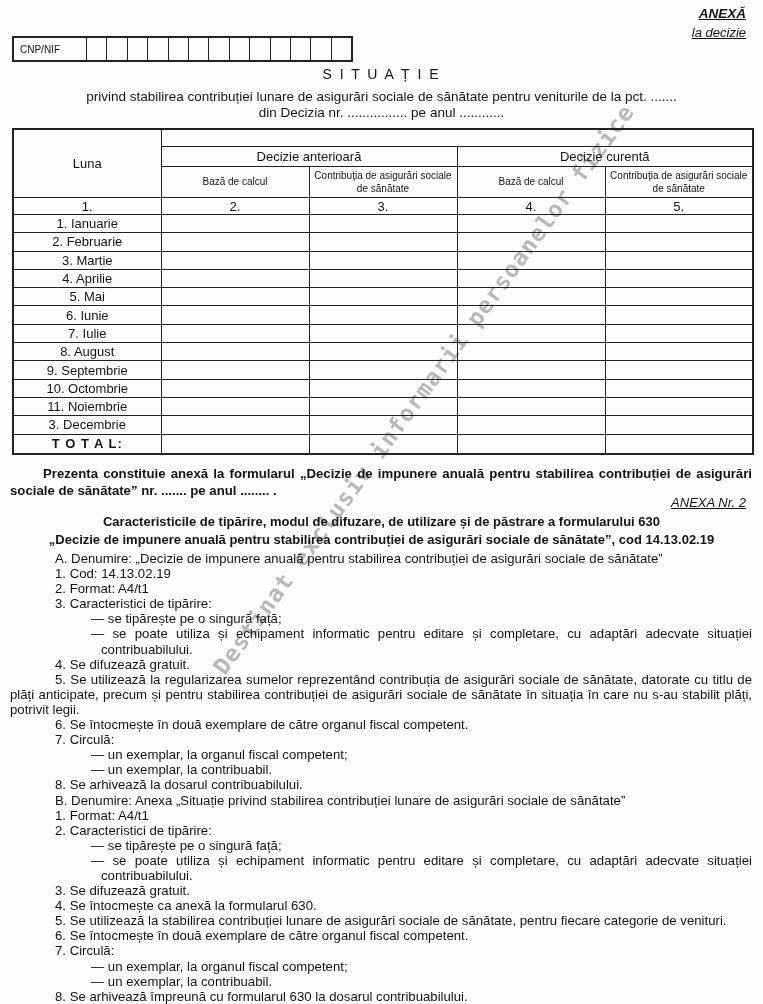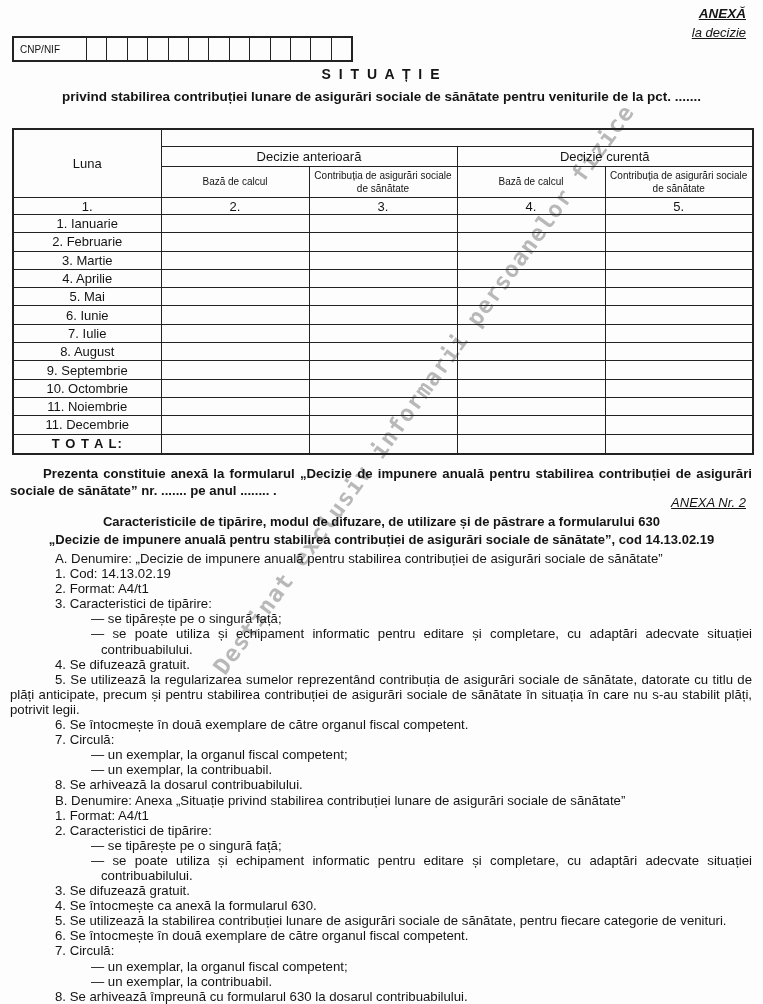--- a/index.html
+++ b/index.html
@@ -21,21 +21,21 @@
   
   .hdr-right { position:absolute; top:6px; right:17px; text-align:right; font-style:italic; }
   .anexa-top { font-weight:700; font-size:13.5px; text-decoration:underline; }
   .anexa-sub { font-size:13px; text-decoration:underline; margin-top:4px; }
   
   .cnp { position:absolute; left:12px; top:36px; display:flex; align-items:stretch;
          border:2px solid #222; height:22px; background:transparent; }
   .cnp-label { width:66px; display:flex; align-items:center; padding-left:6px; font-size:10px; }
   .cnp-cell { width:19.4px; border-left:1px solid #222; }
   
-  .titleblock { position:absolute; top:66px; left:0; width:100%; text-align:center; font-weight:700; }
+  .titleblock { position:absolute; top:66px; left:0; width:100%; text-align:center; font-weight:400; }
   .title { font-size:14px; letter-spacing:2px; margin-bottom:7px; }
   .sub { font-size:13.5px; line-height:16px; }
   
   .maintable { position:absolute; top:128px; left:12px; width:740px;
                border-collapse:collapse; table-layout:fixed; font-size:13px;
                border:2px solid #222; }
   .maintable td { border:1px solid #222; text-align:center; vertical-align:middle; padding:0 2px; }
   .r-band td { height:16px; }
   .r-group td { height:19px; }
   .r-sub td { height:30px; font-size:10px; line-height:13.5px; }
@@ -86,20 +86,21 @@
           <span class="cnp-cell"></span>
           <span class="cnp-cell"></span>
           <span class="cnp-cell"></span>
           <span class="cnp-cell"></span>
         </span>
     </div>
 
     <div class="titleblock">
       <div class="title">S I T U A Ț I E</div>
       <div class="sub">privind stabilirea contribuției lunare de asigurări sociale de sănătate pentru veniturile de la pct. .......</div>
+      <div class="sub">din Decizia nr. ................ pe anul ............</div>
     </div>
 
     <table class="maintable">
       <colgroup>
         <col style="width:148px">
           <col style="width:148px">
           <col style="width:148px">
         <col style="width:148px">
           <col style="width:148px">
       </colgroup>
@@ -197,21 +198,21 @@
             <td></td>
           </tr>
           <tr class="r-month">
             <td>11. Noiembrie</td>
             <td></td>
             <td></td>
             <td></td>
             <td></td>
           </tr>
           <tr class="r-month">
-            <td>11. Decembrie</td>
+            <td>3. Decembrie</td>
             <td></td>
             <td></td>
             <td></td>
             <td></td>
           </tr>
           <tr class="r-total" id="total-row">
           <td>T O T A L:</td>
           <td></td>
           <td></td>
           <td></td>

